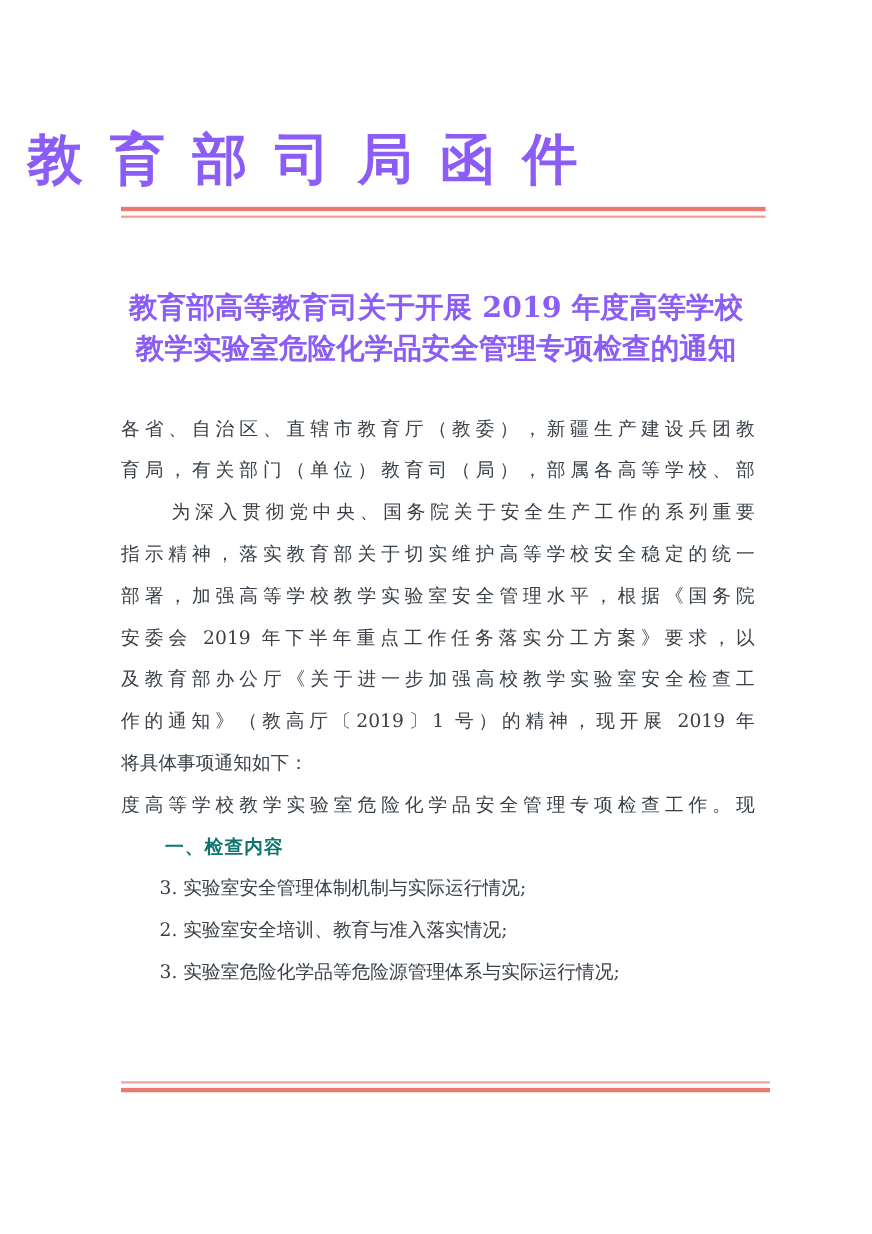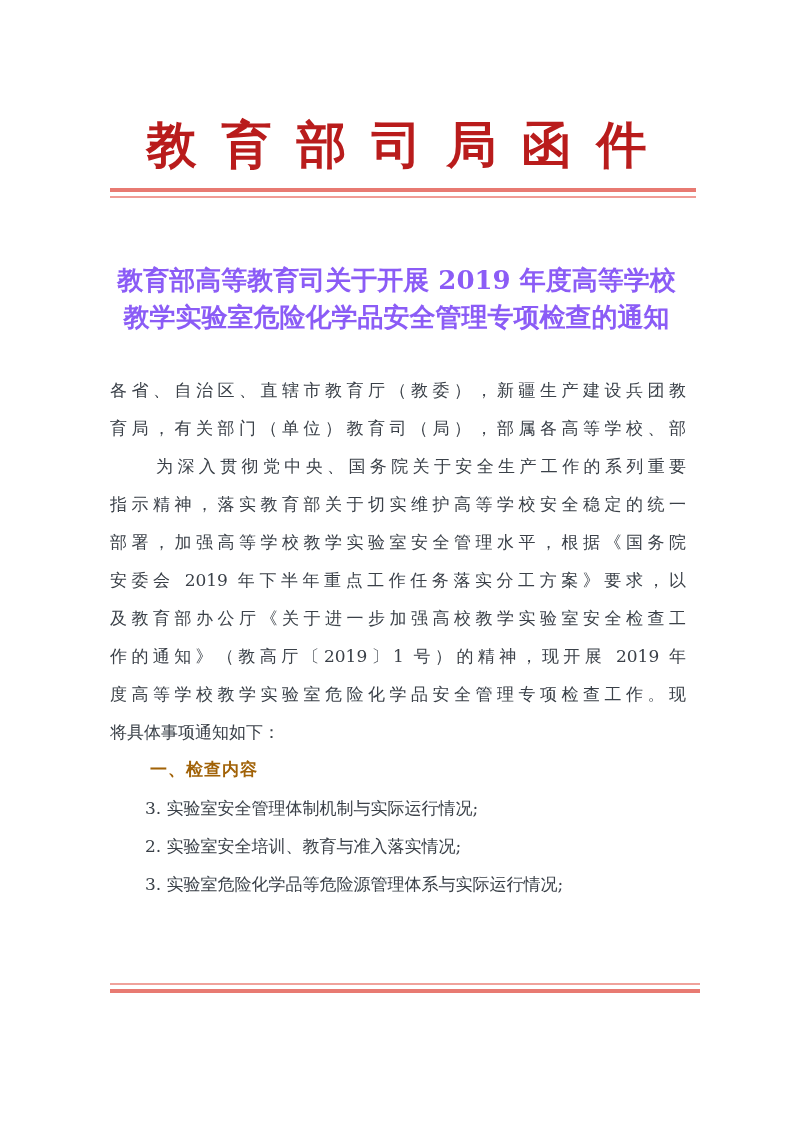--- a/index.html
+++ b/index.html
@@ -14,24 +14,23 @@
     background: #ffffff;
     overflow: hidden;
     font-family: "DejaVu Serif", "Liberation Serif", serif;
   }
   
   .letterhead {
     position: absolute;
     top: 112px;
     left: 0;
     width: 100%;
-    text-align: center;
     font-size: 50px;
     font-weight: bold;
-    color: #b91c1c;
+    color: #8b5cf6;
     letter-spacing: 25px;
     padding-left: 25px; 
     box-sizing: border-box;
     white-space: nowrap;
   }
   
   .rule-top {
     position: absolute;
     top: 188px;
     left: 110px;
@@ -70,21 +69,21 @@
     white-space: normal;
     text-align: justify;
     text-align-last: justify;
   }
   .ind-p { padding-left: 46px; }   
   .ind-h { padding-left: 40px; }   
   .ind-li { padding-left: 35px; }  
   .heading {
     font-weight: bold;
     font-family: "Liberation Sans", "DejaVu Sans", sans-serif;
-    color: #a16207;
+    color: #0f766e;
     letter-spacing: 1px;
   }
   
   .rule-bottom {
     position: absolute;
     top: 983px;
     left: 110px;
     width: 590px;
     height: 4px;
     border-top: 2px solid #f0a29b;
@@ -107,22 +106,22 @@
 
   <div class="body-block">
     <div class="line j">各省、自治区、直辖市教育厅（教委），新疆生产建设兵团教</div>
     <div class="line j">育局，有关部门（单位）教育司（局），部属各高等学校、部</div>
     <div class="line j ind-p">为深入贯彻党中央、国务院关于安全生产工作的系列重要</div>
     <div class="line j">指示精神，落实教育部关于切实维护高等学校安全稳定的统一</div>
     <div class="line j">部署，加强高等学校教学实验室安全管理水平，根据《国务院</div>
     <div class="line j">安委会 2019 年下半年重点工作任务落实分工方案》要求，以</div>
     <div class="line j">及教育部办公厅《关于进一步加强高校教学实验室安全检查工</div>
     <div class="line j">作的通知》（教高厅〔2019〕1 号）的精神，现开展 2019 年</div>
+    <div class="line">将具体事项通知如下：</div>
     <div class="line j">度高等学校教学实验室危险化学品安全管理专项检查工作。现</div>
-    <div class="line">将具体事项通知如下：</div>
     <div class="line heading ind-h">一、检查内容</div>
     <div class="line ind-li">3. 实验室安全管理体制机制与实际运行情况;</div>
     <div class="line ind-li">2. 实验室安全培训、教育与准入落实情况;</div>
     <div class="line ind-li">3. 实验室危险化学品等危险源管理体系与实际运行情况;</div>
   </div>
 
   <div class="rule-bottom"></div>
 
 </div>
 

